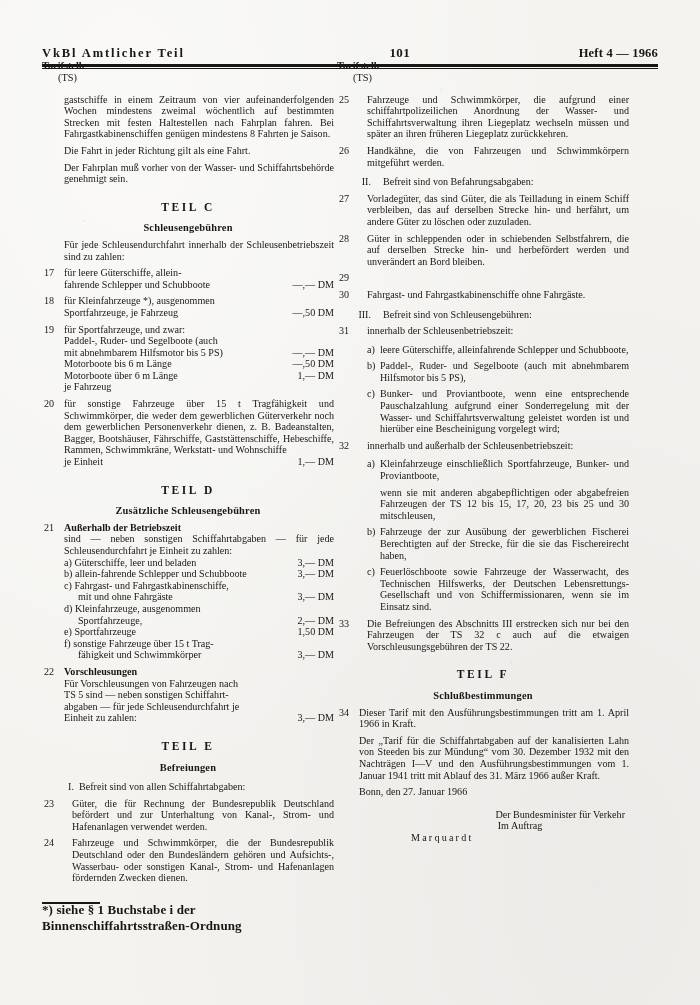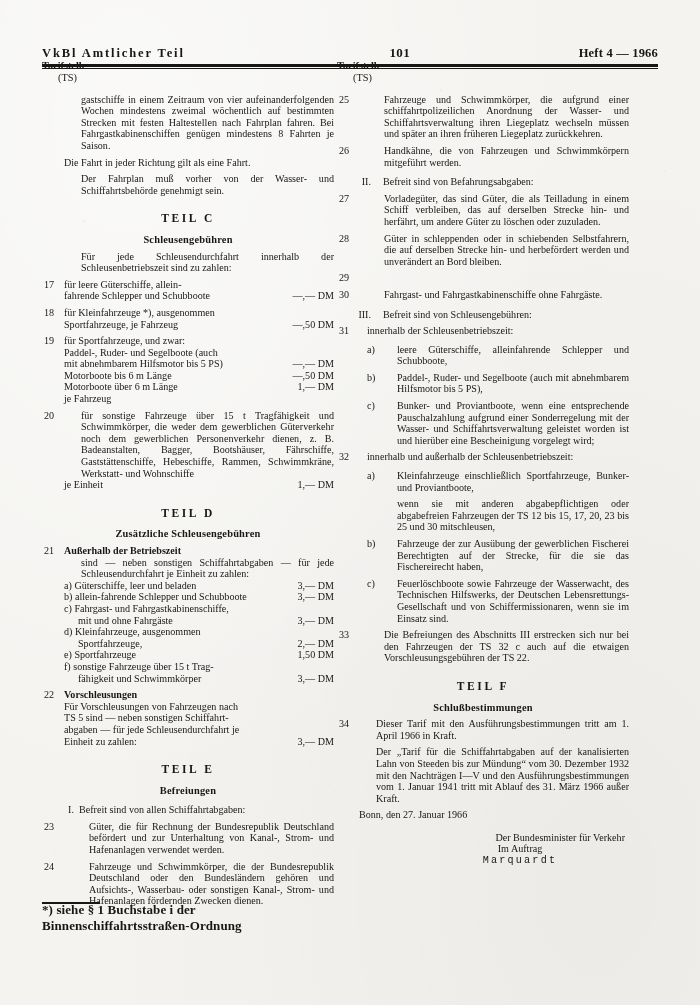--- a/index.html
+++ b/index.html
@@ -93,21 +93,21 @@
     margin-top: 5px;
   }
   .row.tight { margin-top: 2px; }
   .num {
     flex: 0 0 20px;
     text-align: left;
     padding-left: 2px;
   }
   .num.wide { flex: 0 0 28px; }
   .body { flex: 1 1 auto; }
-  .just { text-align: justify; text-align-last: left; margin-left: 17px; }
+  .just { text-align: justify; text-align-last: left; }
 
   .ind1 { padding-left: 14px; }
 
   .bold { font-weight: bold; }
 
   
   .priced {
     display: flex;
     align-items: baseline;
   }
@@ -161,21 +161,21 @@
     width: 300px;
     font-size: 13px;
     font-weight: bold;
     letter-spacing: .1px;
   }
 
   
   .sig { margin-top: 11px; }
   .sig-l1 { text-align: right; padding-right: 4px; }
   .sig-l2 { text-align: center; padding-left: 74px; }
-  .sig-l3 { text-align: center; padding-left: 74px; letter-spacing: 2.2px; font-family: Liberation Mono, monospace; }
+  .sig-l3 { padding-left: 74px; letter-spacing: 2.2px; }
 </style>
 </head>
 <body>
 
 <div class="page">
   <div class="speckle"></div>
 
   <div class="runhead">
     <span class="runhead-left">VkBl Amtlicher Teil</span>
     <span class="runhead-center">101</span>

